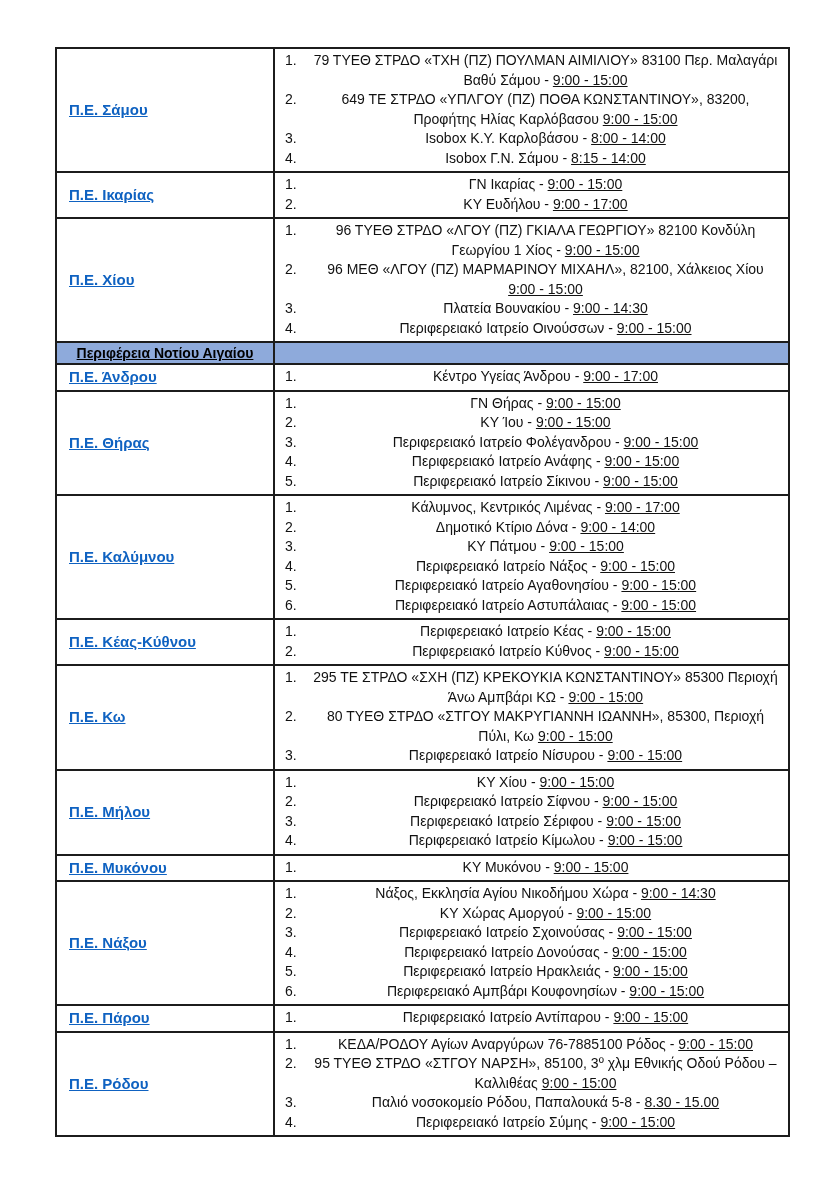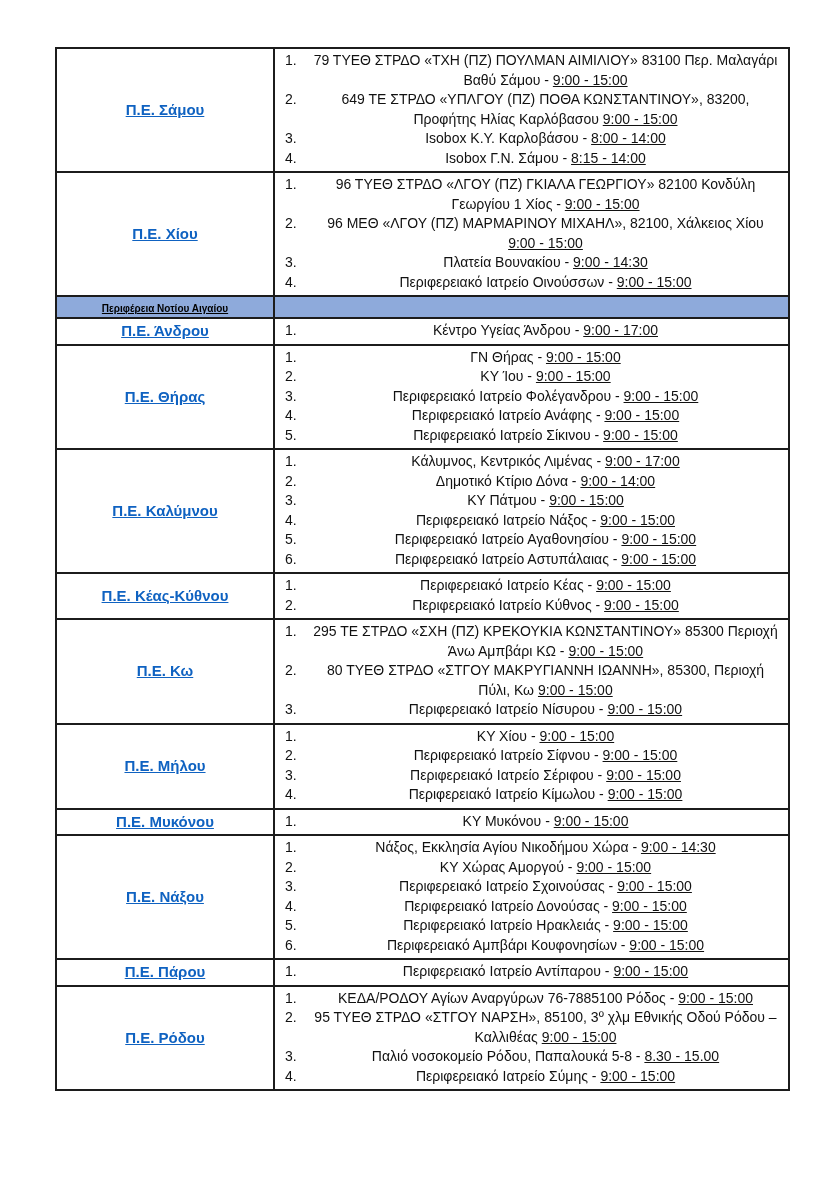--- a/index.html
+++ b/index.html
@@ -26,21 +26,20 @@
     top: 47px;
     width: 735px;
     border-collapse: collapse;
     table-layout: fixed;
   }
   table.sched td {
     border: 2px solid #1c1c1c;
   }
   td.region-cell {
     width: 214px;
-    text-align: center;
     vertical-align: middle;
     padding: 2px 12px;
   }
   .region-link {
     color: #0f62c1;
     font-weight: bold;
     font-size: 15px;
     text-decoration: underline;
     cursor: pointer;
     white-space: nowrap;
@@ -69,21 +68,21 @@
   }
   tr.section-row td {
     background: #8eaadb;
     padding: 1px 4px;
   }
   td.section-cell-left {
     text-align: center;
   }
   .section-label {
     font-weight: bold;
-    font-size: 10px;
+    font-size: 14px;
     color: #000000;
     text-decoration: underline;
     white-space: nowrap;
   }
 </style>
 </head>
 <body>
 
 <div class="page">
   <table class="sched">
@@ -107,20 +106,33 @@
               <span class="item-num">3.</span>
               <div class="item-text"><span class="item-pre">Isobox Κ.Υ. Καρλοβάσου - </span><span class="item-time">8:00 - 14:00</span></div>
             </div>
             <div class="item">
               <span class="item-num">4.</span>
               <div class="item-text"><span class="item-pre">Isobox Γ.Ν. Σάμου - </span><span class="item-time">8:15 - 14:00</span></div>
             </div>
           </td>
         </tr>
         <tr>
+          <td class="region-cell"><span class="region-link">Π.Ε. Ικαρίας</span></td>
+          <td class="items-cell">
+            <div class="item">
+              <span class="item-num">1.</span>
+              <div class="item-text"><span class="item-pre">ΓΝ Ικαρίας - </span><span class="item-time">9:00 - 15:00</span></div>
+            </div>
+            <div class="item">
+              <span class="item-num">2.</span>
+              <div class="item-text"><span class="item-pre">ΚΥ Ευδήλου - </span><span class="item-time">9:00 - 17:00</span></div>
+            </div>
+          </td>
+        </tr>
+        <tr>
           <td class="region-cell"><span class="region-link">Π.Ε. Χίου</span></td>
           <td class="items-cell">
             <div class="item">
               <span class="item-num">1.</span>
               <div class="item-text"><span class="item-pre">96 ΤΥΕΘ ΣΤΡΔΟ «ΛΓΟΥ (ΠΖ) ΓΚΙΑΛΑ ΓΕΩΡΓΙΟΥ» 82100 Κονδύλη Γεωργίου 1 Χίος - </span><span class="item-time">9:00 - 15:00</span></div>
             </div>
             <div class="item">
               <span class="item-num">2.</span>
               <div class="item-text"><span class="item-pre">96 ΜΕΘ «ΛΓΟΥ (ΠΖ) ΜΑΡΜΑΡΙΝΟΥ ΜΙΧΑΗΛ», 82100, Χάλκειος Χίου </span><span class="item-time">9:00 - 15:00</span></div>
             </div>

